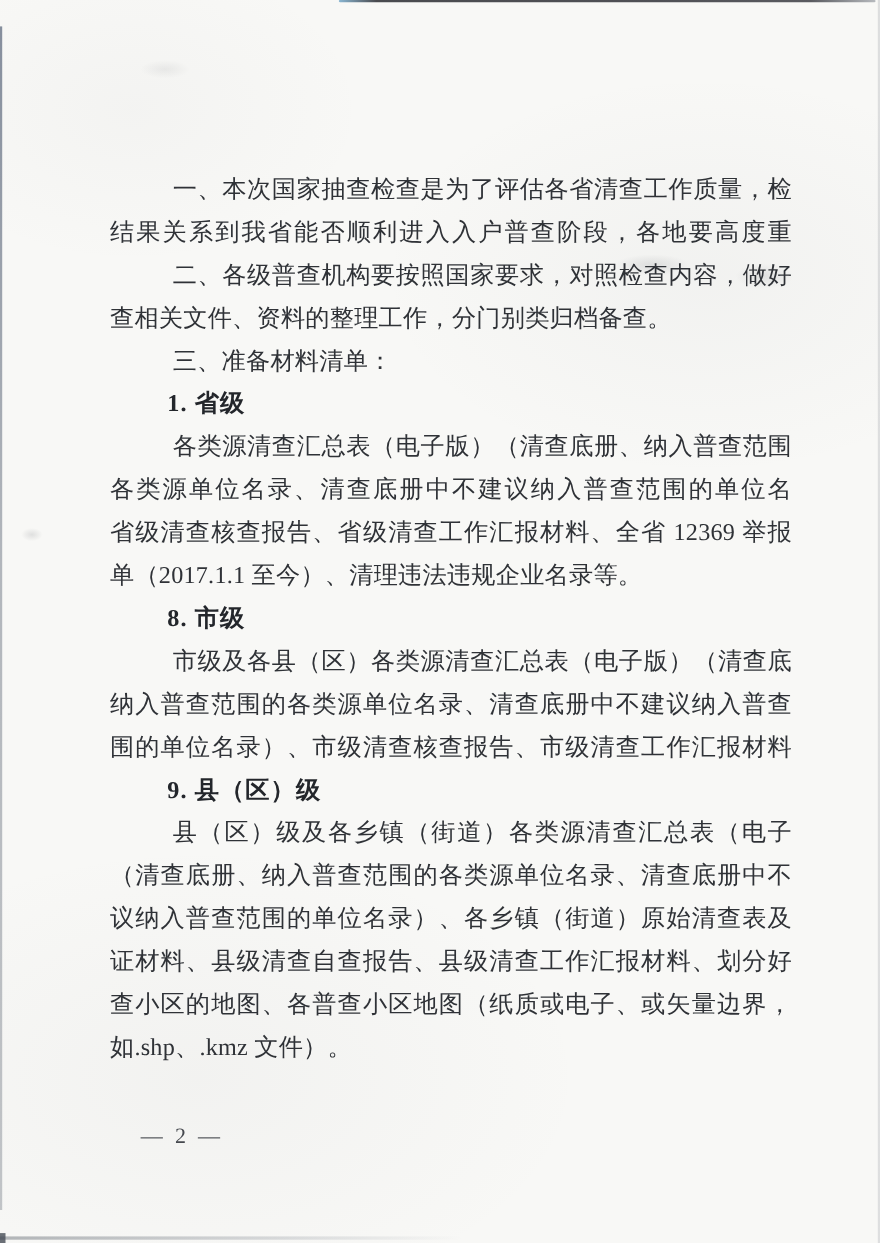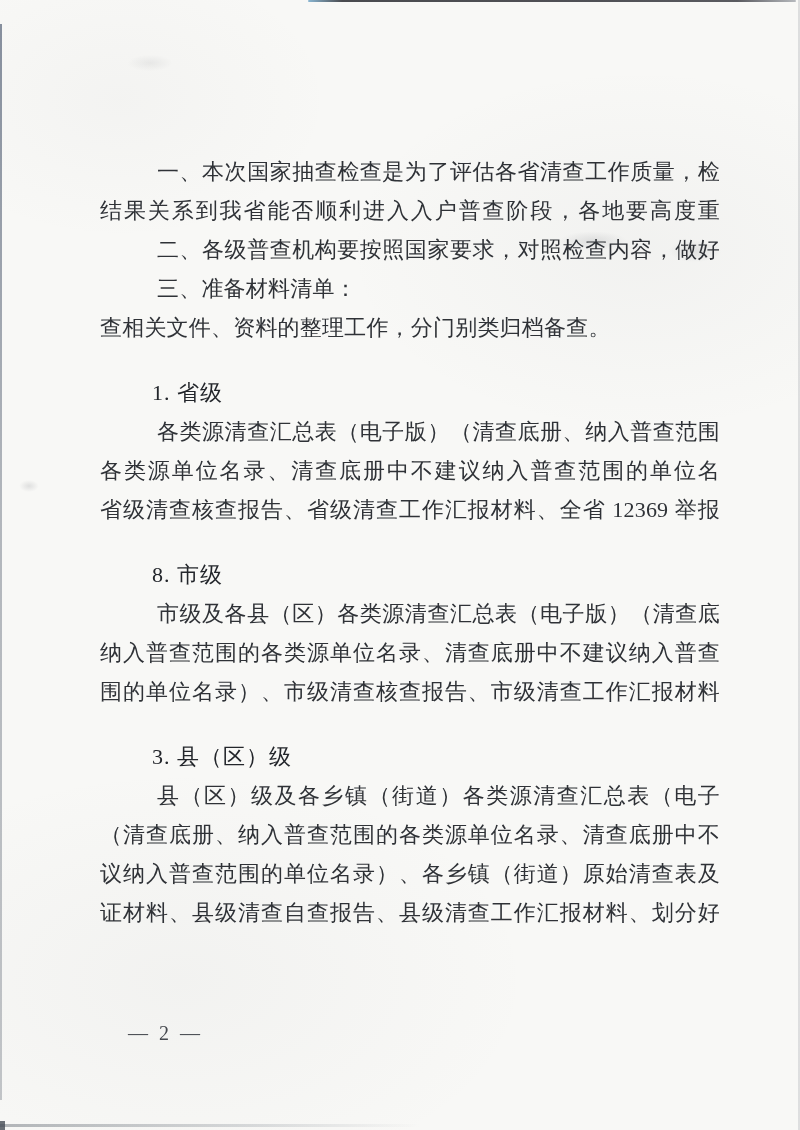--- a/index.html
+++ b/index.html
@@ -82,25 +82,24 @@
   }
   .line.fill {
     white-space: normal;
     text-align: justify;
     text-align-last: justify;
     overflow: hidden;
   }
   .line.indent { padding-left: 57px; }
   .line.indent.fill { padding-left: 57px; }
   .line.bold {
-    font-weight: normal;
+    font-weight: bold;
     color: #23262b;
     padding-left: 52px;
     letter-spacing: 1px;
-    margin-top: 26px;
   }
   .footer {
     position: absolute;
     left: 128px;
     top: 1018px;
     font-size: 20px;
     line-height: 30px;
     color: #45484e;
     letter-spacing: 3px;
   }
@@ -118,32 +117,35 @@
 
   <div class="smudge smudge-a"></div>
   <div class="smudge smudge-b"></div>
   <div class="smudge smudge-c"></div>
   <div class="smudge smudge-d"></div>
 
   <div class="doc" id="doc">
       <div class="line indent fill">一、本次国家抽查检查是为了评估各省清查工作质量，检查</div>
       <div class="line fill">结果关系到我省能否顺利进入入户普查阶段，各地要高度重视，</div>
       <div class="line indent fill">二、各级普查机构要按照国家要求，对照检查内容，做好普</div>
+      <div class="line">查相关文件、资料的整理工作，分门别类归档备查。</div>
       <div class="line indent">三、准备材料清单：</div>
-      <div class="line">查相关文件、资料的整理工作，分门别类归档备查。</div>
       <div class="line bold">1. 省级</div>
       <div class="line indent fill">各类源清查汇总表（电子版）（清查底册、纳入普查范围的</div>
       <div class="line fill">各类源单位名录、清查底册中不建议纳入普查范围的单位名录）、</div>
       <div class="line fill">省级清查核查报告、省级清查工作汇报材料、全省 12369 举报清</div>
+      <div class="line">单（2017.1.1 至今）、清理违法违规企业名录等。</div>
       <div class="line bold">8. 市级</div>
       <div class="line indent fill">市级及各县（区）各类源清查汇总表（电子版）（清查底册、</div>
       <div class="line fill">纳入普查范围的各类源单位名录、清查底册中不建议纳入普查范</div>
       <div class="line fill">围的单位名录）、市级清查核查报告、市级清查工作汇报材料等。</div>
-      <div class="line bold">3. 县（区）级</div>
+      <div class="line bold">9. 县（区）级</div>
       <div class="line indent fill">县（区）级及各乡镇（街道）各类源清查汇总表（电子版）</div>
       <div class="line fill">（清查底册、纳入普查范围的各类源单位名录、清查底册中不建</div>
       <div class="line fill">议纳入普查范围的单位名录）、各乡镇（街道）原始清查表及佐</div>
       <div class="line fill">证材料、县级清查自查报告、县级清查工作汇报材料、划分好普</div>
+      <div class="line fill">查小区的地图、各普查小区地图（纸质或电子、或矢量边界，</div>
+      <div class="line">如.shp、.kmz 文件）。</div>
     </div>
 
   <div class="footer">— 2 —</div>
 
 </div>
 
 </body></html>

